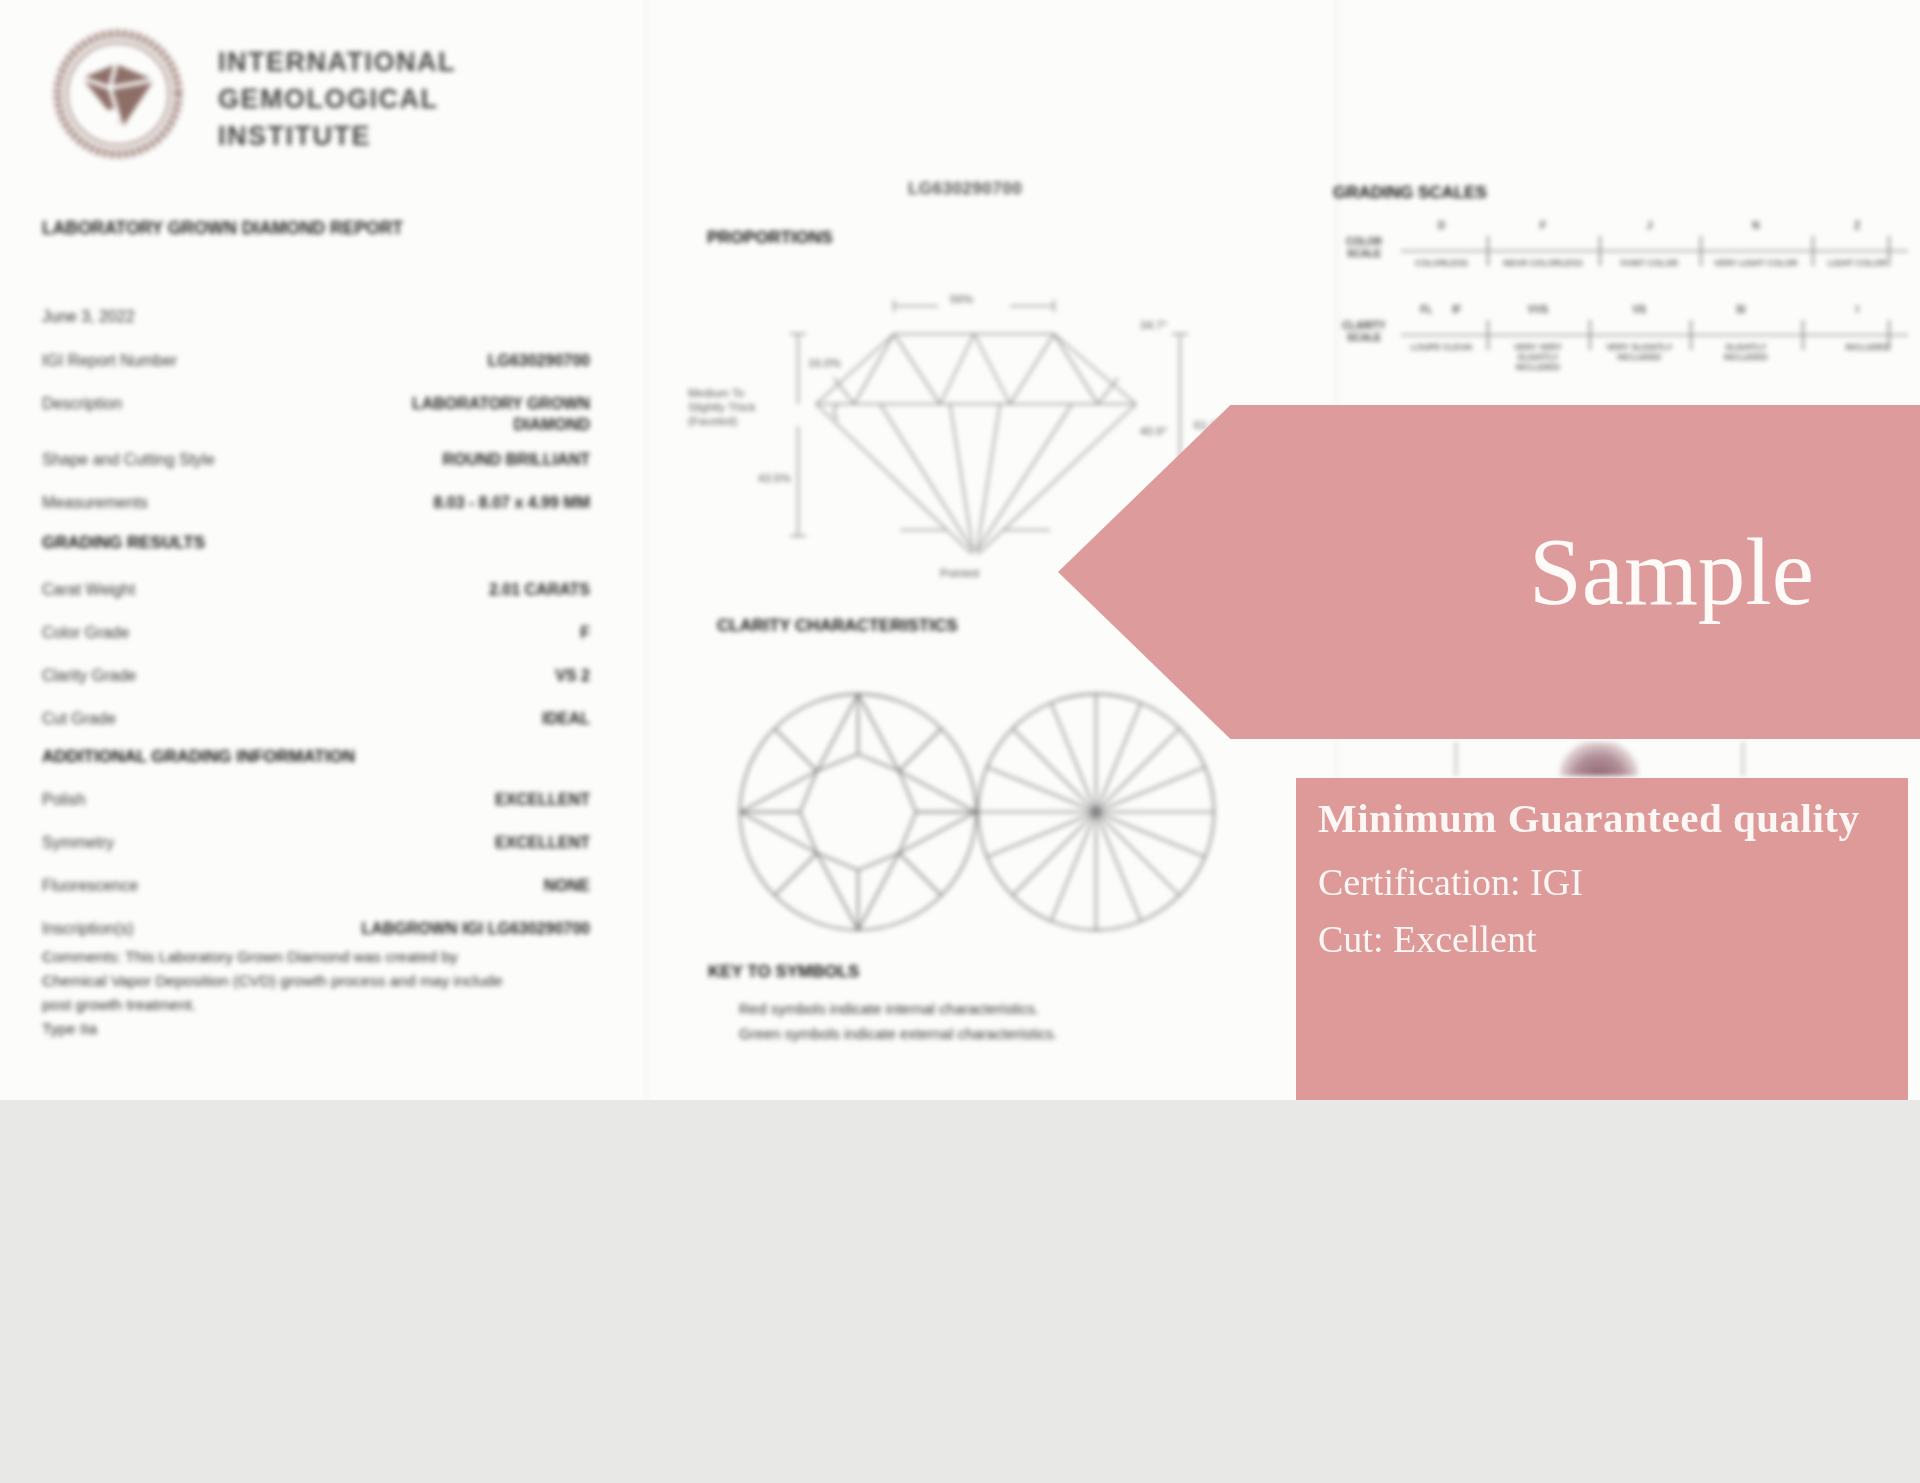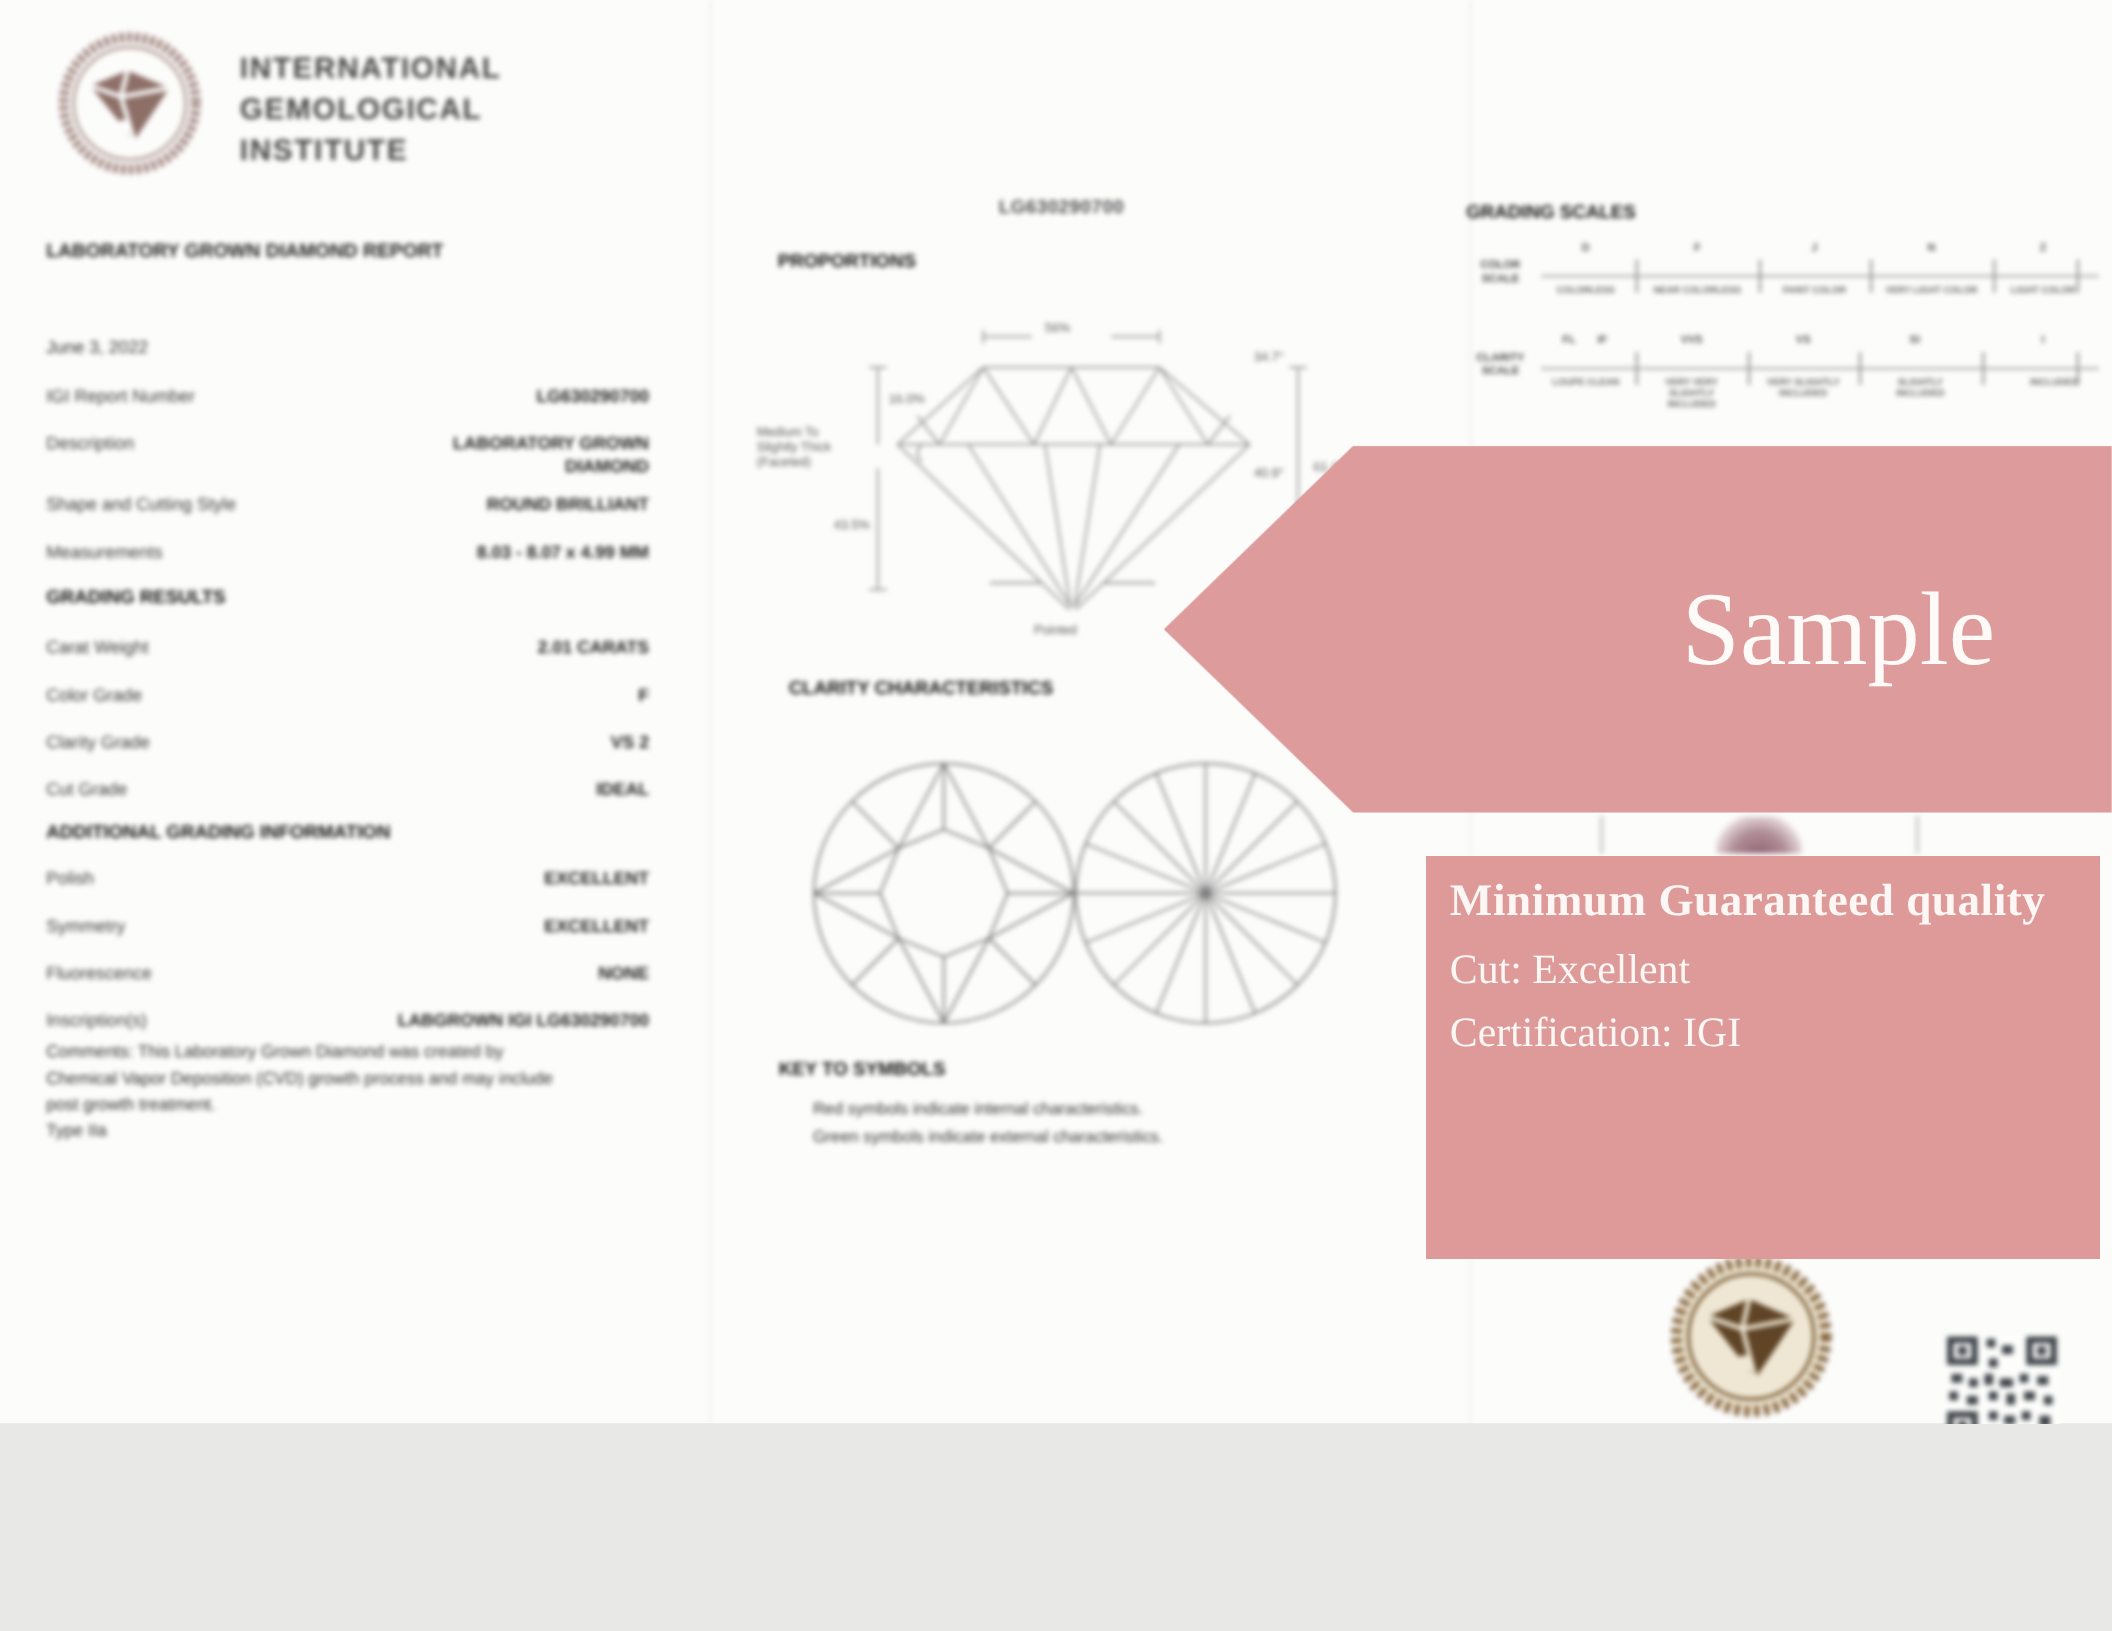--- a/index.html
+++ b/index.html
@@ -1,16 +1,16 @@
 <!DOCTYPE html>
 <html><head>
 <meta charset="utf-8">
 <style>
   html,body{margin:0;padding:0;background:#e8e8e6;}
-  .page{position:relative;width:1920px;height:1294px;background:#fcfcfb;overflow:hidden;
+  .page{position:relative;width:1920px;height:1100px;background:#fcfcfb;overflow:hidden;
         font-family:"Liberation Sans",sans-serif;color:#2b2b2b;}
   
   .blur-layer{position:absolute;inset:0;filter:blur(2.4px);}
   .fold{position:absolute;top:0;bottom:0;width:2px;background:rgba(0,0,0,0.05);}
   
   .logo-wrap{position:absolute;left:52px;top:28px;width:132px;height:132px;}
   .orgname{position:absolute;left:218px;top:44px;font-weight:bold;font-size:27px;line-height:37px;
            letter-spacing:1.5px;color:#454545;}
   .report-title{position:absolute;left:42px;top:218px;font-weight:bold;font-size:17.5px;color:#222;}
   .left-body{position:absolute;left:42px;top:308px;width:548px;}
@@ -392,17 +392,17 @@
 
     <div class="bottom-strip"></div>
   </div>
 
   <div class="overlay banner">
     <span>Sample</span>
   </div>
 
   <div class="overlay qbox">
     <div class="qtitle">Minimum Guaranteed quality</div>
+    <div class="qline">Certification: IGI</div>
     <div class="qline">Cut: Excellent</div>
-    <div class="qline">Certification: IGI</div>
   </div>
 
 </div>
 
 </body></html>

